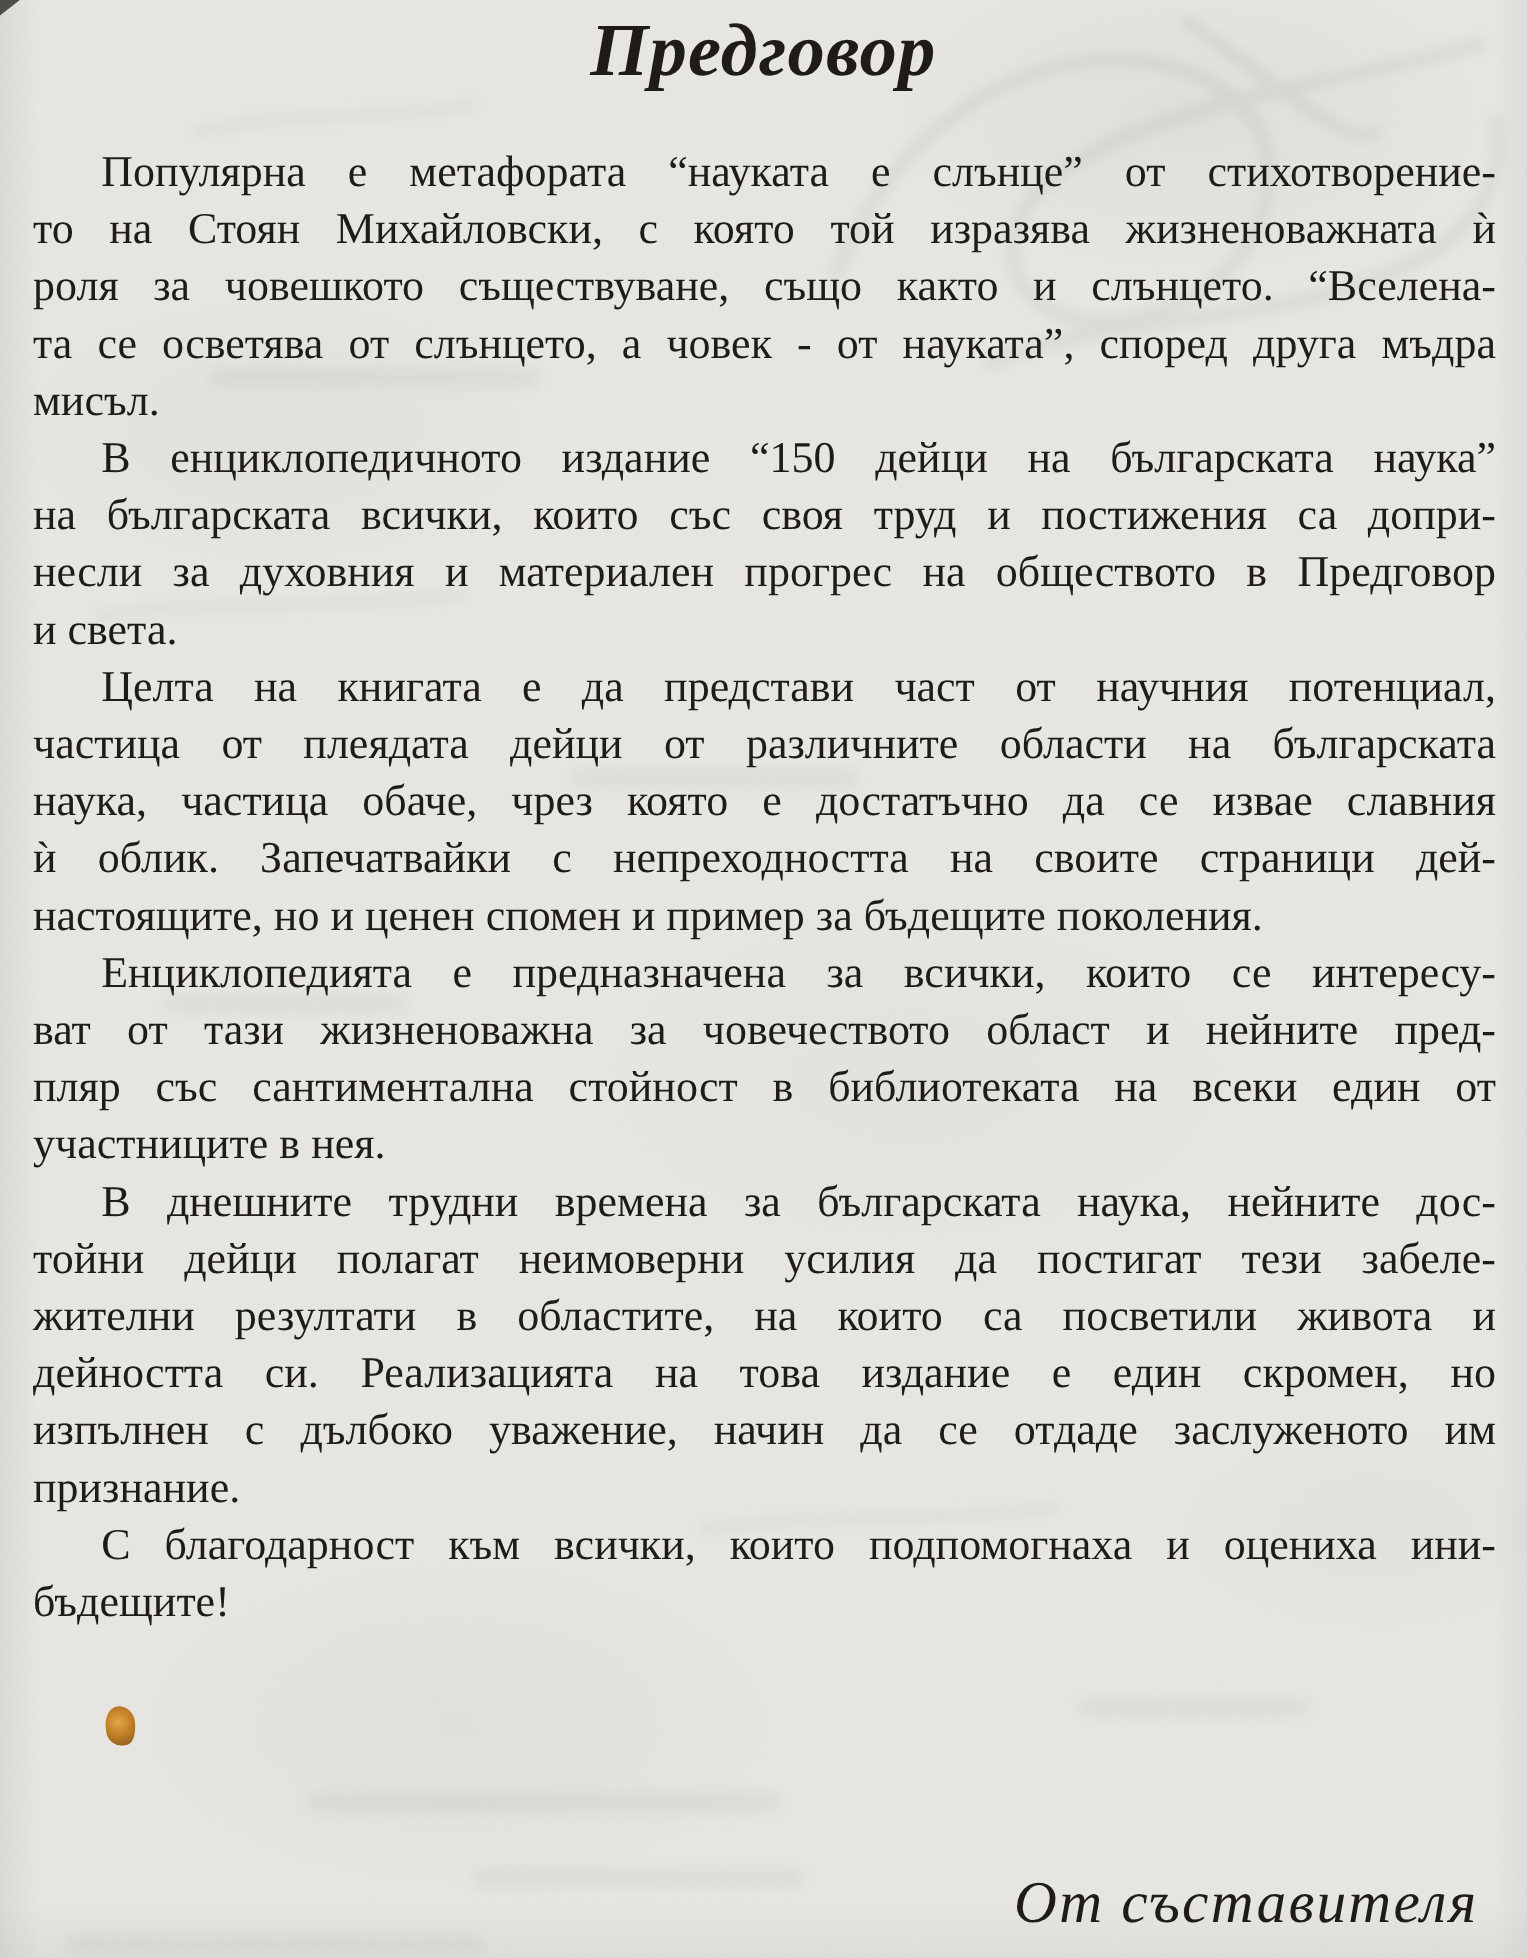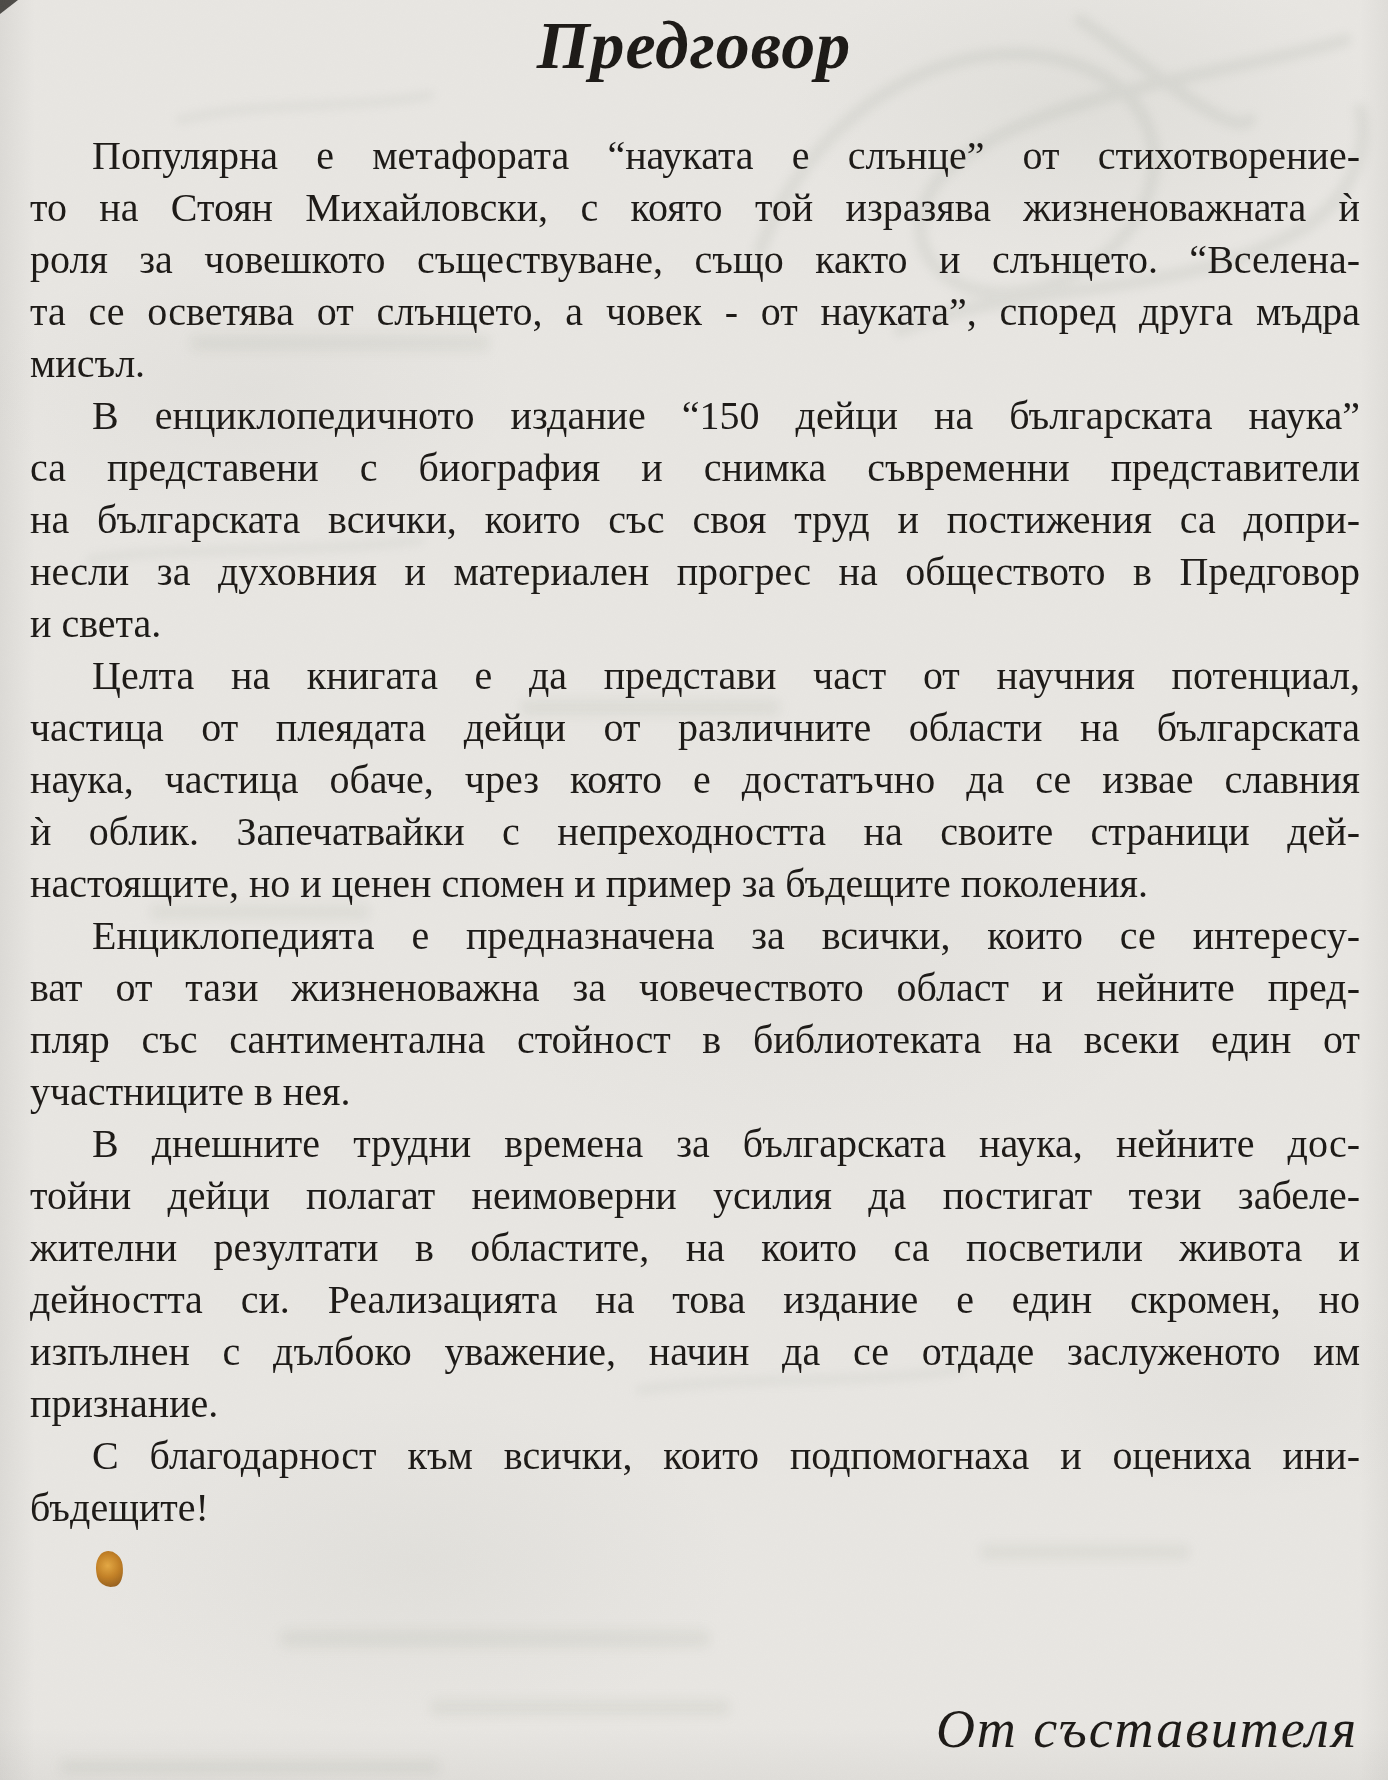--- a/index.html
+++ b/index.html
@@ -52,21 +52,21 @@
   .line.first{text-indent:62px;}
   .line.last{text-align:center;text-align-last:left;}
   .stain{
     position:absolute;left:96px;top:1551px;width:27px;height:36px;
     background:radial-gradient(circle at 45% 40%, #e3a43a 0%, #c07a1a 45%, #7e4a10 100%);
     border-radius:55% 60% 45% 60%/60% 50% 65% 45%;
     transform:rotate(-8deg);
     opacity:0.95;
   }
   .signature{
-    position:absolute;right:30px;top:1698px;
+    position:absolute;right:44px;top:1698px;
     font-style:italic;font-size:54px;letter-spacing:2px;
   }
   .noise{position:absolute;inset:0;pointer-events:none;opacity:0.35;}
 </style>
 </head>
 <body>
 
 <div class="page">
 
   <div class="mottle"></div>
@@ -103,21 +103,20 @@
 
   <h1 class="title">Предговор</h1>
 
   <div class="body">
       <div class="line first">Популярна е метафората “науката е слънце” от стихотворение-</div>
       <div class="line">то на Стоян Михайловски, с която той изразява жизненоважната ѝ</div>
       <div class="line">роля за човешкото съществуване, също както и слънцето. “Вселена-</div>
       <div class="line">та се осветява от слънцето, а човек - от науката”, според друга мъдра</div>
       <div class="line last">мисъл.</div>
       <div class="line first">В енциклопедичното издание “150 дейци на българската наука”</div>
-      <div class="line">са представени с биография и снимка съвременни представители</div>
       <div class="line">на българската всички, които със своя труд и постижения са допри-</div>
       <div class="line">несли за духовния и материален прогрес на обществото в Предговор</div>
       <div class="line last">и света.</div>
       <div class="line first">Целта на книгата е да представи част от научния потенциал,</div>
       <div class="line">частица от плеядата дейци от различните области на българската</div>
       <div class="line">наука, частица обаче, чрез която е достатъчно да се извае славния</div>
       <div class="line">ѝ облик. Запечатвайки с непреходността на своите страници дей-</div>
       <div class="line last">настоящите, но и ценен спомен и пример за бъдещите поколения.</div>
       <div class="line first">Енциклопедията е предназначена за всички, които се интересу-</div>
       <div class="line">ват от тази жизненоважна за човечеството област и нейните пред-</div>

